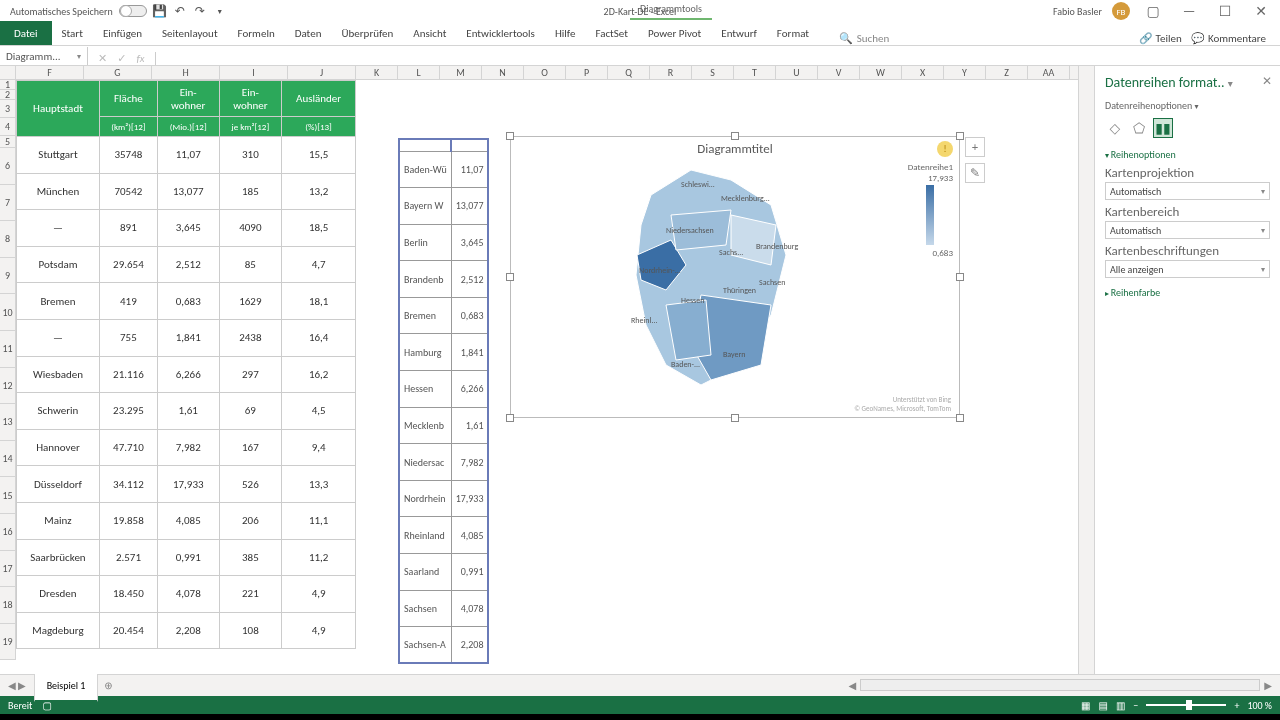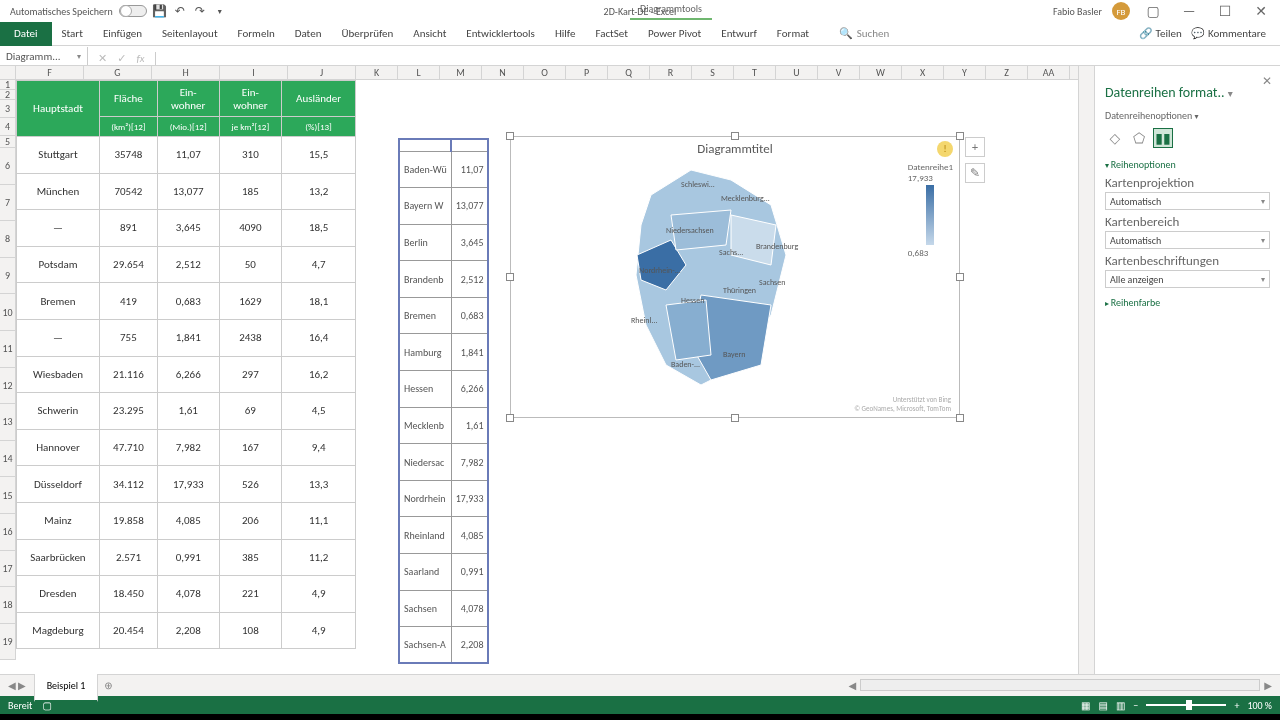--- a/index.html
+++ b/index.html
@@ -12,21 +12,21 @@
 .titlebar .center { position:absolute; left:50%; transform:translateX(-50%); }
 .titlebar .context { position:absolute; left:630px; color:#666; border-bottom:2px solid #6fb76f; padding:0 10px 3px; }
 .titlebar .right { position:absolute; right:6px; display:flex; align-items:center; gap:10px; }
 .titlebar .winbtn { width:26px; text-align:center; font-size:14px; color:#666; }
 .avatar { width:18px; height:18px; border-radius:50%; background:#d49a3a; color:#fff; font-size:9px; display:flex; align-items:center; justify-content:center; }
 .toggle { width:28px; height:12px; border:1px solid #999; border-radius:7px; position:relative; background:#eee; }
 .toggle::after { content:""; position:absolute; width:10px; height:10px; border-radius:50%; background:#fff; border:1px solid #aaa; left:0; top:-1px; }
 .qat-icon { width:14px; height:14px; display:inline-flex; align-items:center; justify-content:center; color:#555; font-size:12px; }
 
 
-.ribbon { height:24px; background:#fff; border-bottom:1px solid #d4d4d4; display:flex; align-items:center; font-size:11px; }
+.ribbon { height:24px; background:#fff; border-bottom:1px solid #d4d4d4; display:flex; align-items:flex-end; font-size:11px; }
 .ribbon .tab { padding:0 10px; height:24px; display:flex; align-items:center; color:#444; cursor:pointer; }
 .ribbon .tab.file { background:#1a7044; color:#fff; padding:0 14px; }
 .ribbon .right-actions { margin-left:auto; display:flex; gap:10px; padding-right:14px; color:#444; }
 .search-box { margin-left:20px; color:#888; display:flex; align-items:center; gap:4px; }
 
 
 .namebar { height:20px; border-bottom:1px solid #d4d4d4; display:flex; align-items:flex-end; font-size:11px; background:#fff; }
 .namebox { width:88px; height:18px; border-right:1px solid #ccc; padding:0 6px; display:flex; align-items:center; justify-content:space-between; color:#555; }
 .namebox .dd { color:#888; font-size:8px; }
 .fbar-btns { display:flex; gap:10px; padding:0 10px; color:#bbb; border-right:1px solid #ccc; }
@@ -63,29 +63,29 @@
 .chart .hb { bottom:-5px; left:50%; margin-left:-4px; }
 .chart .hl { left:-5px; top:50%; margin-top:-4px; }
 .chart .hr { right:-5px; top:50%; margin-top:-4px; }
 .chart .htl { top:-5px; left:-5px; }
 .chart .htr { top:-5px; right:-5px; }
 .chart .hbl { bottom:-5px; left:-5px; }
 .chart .hbr { bottom:-5px; right:-5px; }
 .chart-title { text-align:center; font-size:13px; color:#595959; padding-top:4px; }
 .chart-btns { position:absolute; right:-26px; top:0; display:flex; flex-direction:column; gap:6px; }
 .chart-btns div { width:20px; height:20px; border:1px solid #ccc; background:#fff; font-size:12px; color:#777; display:flex; align-items:center; justify-content:center; }
-.legend { position:absolute; right:6px; top:24px; font-size:9px; color:#666; text-align:left; }
+.legend { position:absolute; right:6px; top:24px; font-size:9px; color:#666; text-align:right; }
 .gradbar { width:8px; height:60px; background:linear-gradient(#3a6ea5,#c5d8ea); margin:2px auto; }
 .mapsvg { position:absolute; left:100px; top:18px; width:200px; height:250px; }
 .maplabel { position:absolute; font-size:8px; color:#555; white-space:nowrap; }
 .credit { position:absolute; right:8px; bottom:4px; font-size:7px; color:#aaa; text-align:right; }
 
 
 .panel { width:186px; border-left:1px solid #d4d4d4; background:#fff; font-size:11px; color:#444; padding:8px 10px; position:relative; }
-.panel .ptitle { font-size:14px; color:#1a7044; margin-bottom:8px;margin-top:10px; }
+.panel .ptitle { font-size:14px; color:#1a7044; margin-bottom:8px; }
 .panel .close { position:absolute; right:8px; top:8px; color:#888; font-size:12px; }
 .panel .sub { font-size:10px; color:#666; margin-bottom:6px; }
 .panel .icons { display:flex; gap:4px; margin-bottom:10px; }
 .panel .icons span { width:20px; height:20px; border:1px solid transparent; display:flex; align-items:center; justify-content:center; font-size:14px; color:#888; }
 .panel .icons span.active { background:#d0e6d8; border:1px solid #1a7044; color:#1a7044; }
 .panel .section { color:#1a7044; font-size:10px; margin:4px 0; }
 .panel .section::before { content:"▸ "; font-size:8px; }
 .panel .section.open::before { content:"▾ "; }
 .panel .field-label { font-size:13px; color:#666; margin-top:4px; }
 .panel select, .panel .dd2 { width:100%; height:18px; font-size:10px; border:1px solid #ccc; background:#fff; padding:0 4px; display:flex; align-items:center; justify-content:space-between; margin-top:2px; }
@@ -256,21 +256,21 @@
                 <td>—</td>
                 <td>891</td>
                 <td>3,645</td>
                 <td>4090</td>
                 <td>18,5</td>
               </tr>
               <tr>
                 <td>Potsdam</td>
                 <td>29.654</td>
                 <td>2,512</td>
-                <td>50</td>
+                <td>85</td>
                 <td>4,7</td>
               </tr>
               <tr>
                 <td>Bremen</td>
                 <td>419</td>
                 <td>0,683</td>
                 <td>1629</td>
                 <td>18,1</td>
               </tr>
               <tr>

